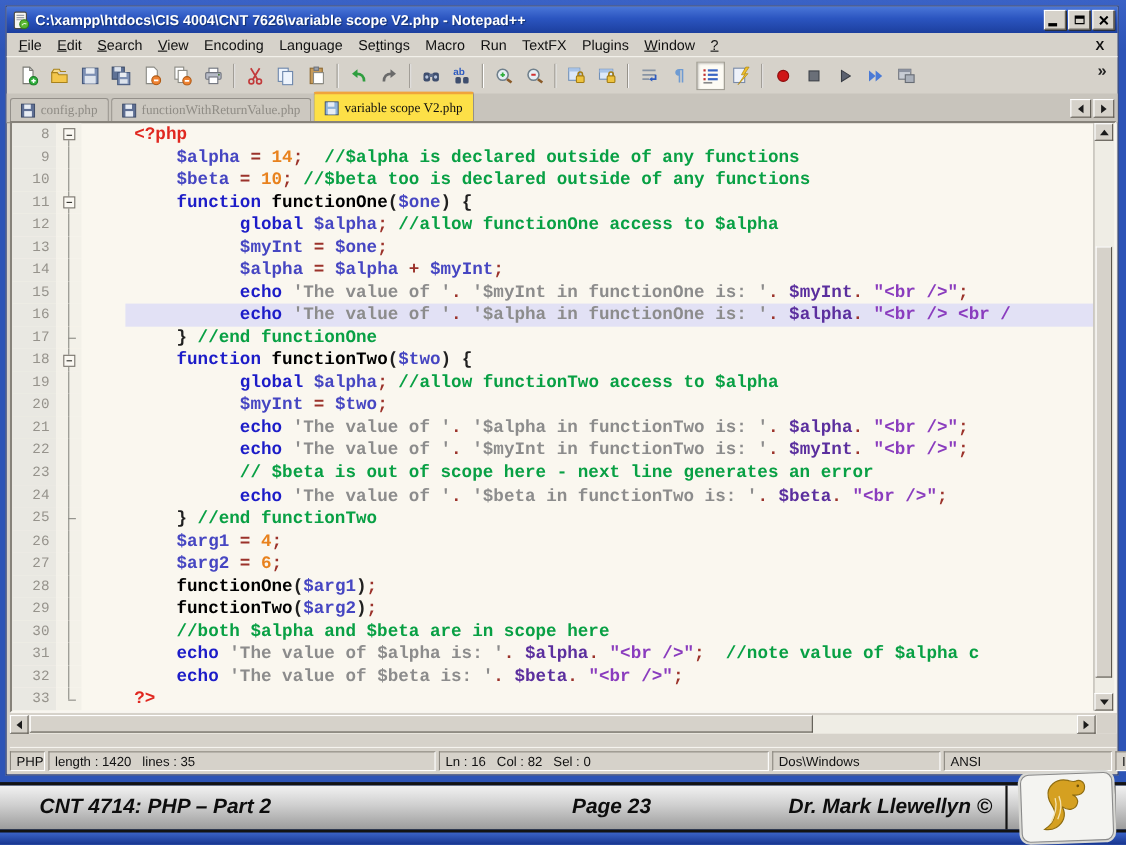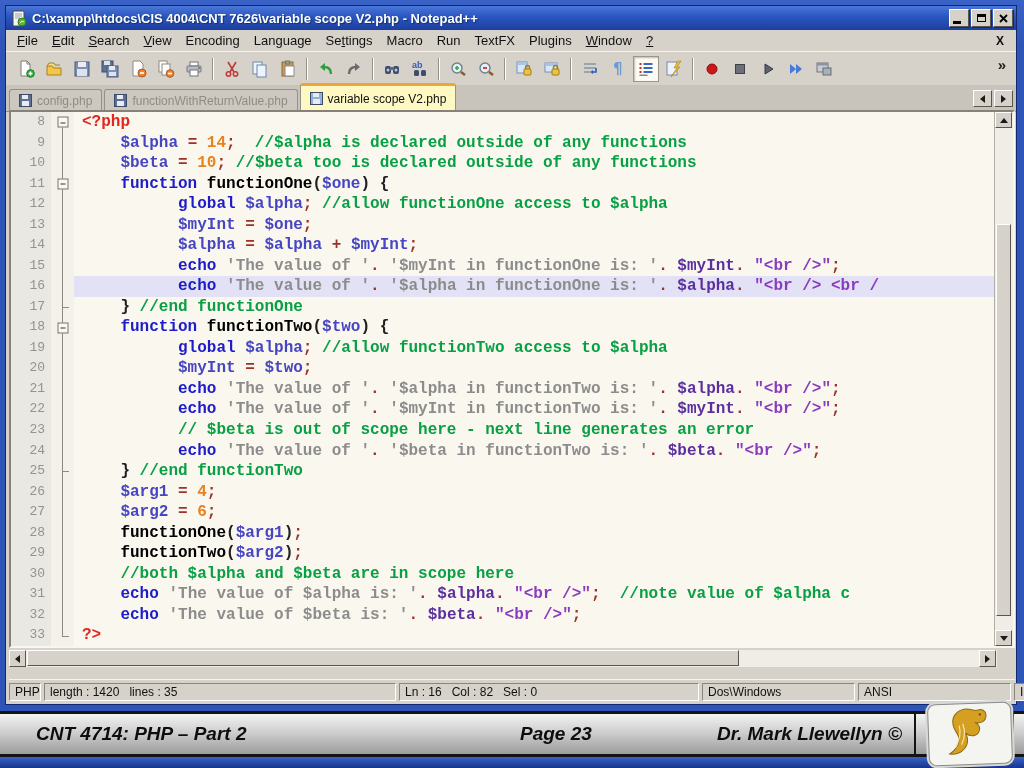--- a/index.html
+++ b/index.html
@@ -23,42 +23,42 @@
   .menu-x{font-weight:bold;font-size:12px;padding:0 6px;}
 
   .toolbar{height:33px;display:flex;align-items:center;padding-left:6px;border-top:1px solid #f5f3ee;position:relative;}
   .tb-items{display:flex;align-items:center;}
   .tb-btn{width:24px;height:24px;display:flex;align-items:center;justify-content:center;margin:0 1px;border:1px solid transparent;}
   .tb-btn svg{width:18px;height:18px;}
   .tb-btn.pressed{background:#fdfbf4;border:1px solid #9a968c;box-shadow:inset 1px 1px 2px rgba(0,0,0,0.25);}
   .tb-sep{width:1px;height:22px;background:#96928a;border-right:1px solid #fff;margin:0 4px;}
   .tb-overflow{position:absolute;right:10px;top:4px;font-size:15px;font-weight:bold;color:#222;}
 
-  .tabbar{height:26px;background:#c8c4bc;display:flex;align-items:flex-end;padding-left:3px;position:relative;border-bottom:1px solid #928e86;}
+  .tabbar{height:26px;background:#c8c4bc;display:flex;align-items:flex-end;padding-left:3px;position:relative;border-bottom:1px solid #928e86;font-family:Liberation Serif, serif;}
   .tabs{display:flex;align-items:flex-end;}
   .tab{height:21px;display:flex;align-items:center;gap:5px;padding:0 9px;margin-right:2px;background:#ccc8c0;border:1px solid #94908a;border-bottom:none;border-radius:3px 3px 0 0;font-size:12px;color:#8f8c85;white-space:nowrap;}
-  .tab.active{height:25px;background:#fef9c3;color:#101010;border-top:3px solid #f0a43c;font-weight:normal;}
+  .tab.active{height:25px;background:#fde047;color:#101010;border-top:3px solid #f0a43c;font-weight:normal;}
   .tab svg{width:13px;height:13px;}
   .tab-arrows{position:absolute;right:3px;bottom:4px;display:flex;gap:2px;}
   .tarr{width:17px;height:15px;background:#d6d2ca;border:1px solid;border-color:#fff #5a564e #5a564e #fff;display:flex;align-items:center;justify-content:center;}
 
   
   .editor{position:absolute;top:104px;left:3px;width:1006px;height:538px;box-sizing:border-box;border:2px solid;border-color:#86827a #f8f6f0 #f8f6f0 #86827a;display:flex;background:#faf7ef;}
   .code-rows{flex:1;overflow:hidden;}
   .row{display:flex;height:20.54px;}
   .num{width:40px;background:#e9e8e2;color:#96938c;text-align:right;padding-right:6px;font:13px/20.54px "Liberation Mono",monospace;box-sizing:border-box;}
   .fold{width:23px;background:#f3f1e9;position:relative;}
   .fold-line::before,.fold-box::before,.fold-tick::before{content:"";position:absolute;left:11px;top:0;bottom:0;width:1px;background:#8a8a84;}
   .fold-first::before{top:50%;}
   .fold-tick::after{content:"";position:absolute;left:11px;top:50%;width:7px;height:1px;background:#8a8a84;}
   .fold-end::before{content:"";position:absolute;left:11px;top:0;height:50%;width:1px;background:#8a8a84;}
   .fold-end::after{content:"";position:absolute;left:11px;top:50%;width:7px;height:1px;background:#8a8a84;}
   .fbox{position:absolute;left:50%;top:50%;transform:translate(-50%,-50%);width:11px;height:11px;background:#faf8f2;border:1px solid #76726a;box-sizing:border-box;}
   .fbox::after{content:"";position:absolute;left:2px;right:2px;top:50%;height:1px;background:#30302c;}
-  .txt{flex:1;white-space:pre;overflow:hidden;padding-left:8px;font:bold 16px/20.54px "Liberation Mono",monospace;color:var(--syn-pl);}
+  .txt{flex:1;white-space:pre;overflow:hidden;padding-left:8px;font:bold 16px/20.54px "Liberation Mono",monospace;color:var(--syn-pl);margin-left:40px;}
   .row.hl .txt{background:var(--hl-line);}
   .tk-tag{color:var(--syn-tag);} .tk-kw{color:var(--syn-kw);} .tk-fn{color:var(--syn-fn);}
   .tk-fncall{color:var(--syn-fn);} .tk-var{color:var(--syn-var);} .tk-varb{color:var(--syn-varb);}
   .tk-num{color:var(--syn-num);} .tk-op{color:var(--syn-op);} .tk-sq{color:var(--syn-sq);}
   .tk-dq{color:var(--syn-dq);} .tk-cm{color:var(--syn-cm);} .tk-pl{color:var(--syn-pl);}
 
   .vscroll{width:18px;position:relative;background:#efede5;border-left:1px solid #b3afa7;}
   .sbtn{position:absolute;left:0;width:17px;height:16px;background:#d6d2ca;border:1px solid;border-color:#fff #5a564e #5a564e #fff;box-sizing:border-box;display:flex;align-items:center;justify-content:center;}
   .vscroll .up{top:0;} .vscroll .down{bottom:0;}
   .vthumb{position:absolute;left:1px;width:15px;top:112px;height:392px;background:#d6d2ca;border:1px solid;border-color:#fff #5a564e #5a564e #fff;box-sizing:border-box;}

